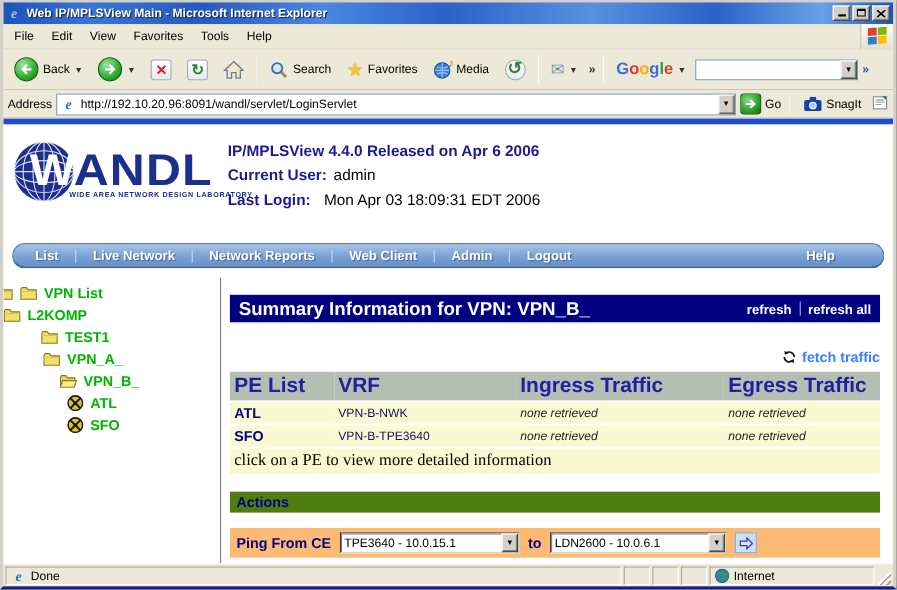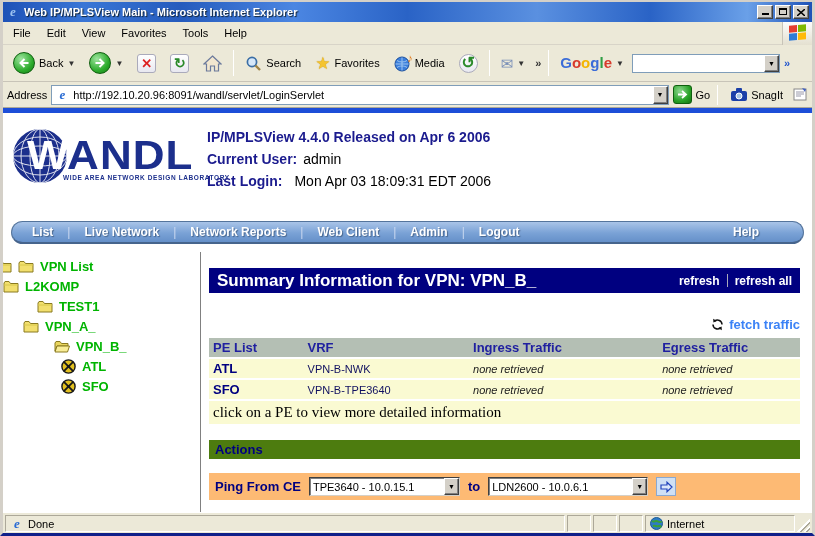--- a/index.html
+++ b/index.html
@@ -65,21 +65,21 @@
   .tree-row{height:20px;display:flex;align-items:center;gap:6px;font-size:13px;font-weight:bold;color:#00b400;white-space:nowrap;}
   .tree-row svg{flex:0 0 auto;}
   .clip-folder{width:9px;overflow:hidden;flex:0 0 9px;height:13px;}
   .main{flex:1;padding:0 12px 0 8px;overflow:hidden;}
   .summary-bar{margin-top:16px;height:25px;background:#000080;color:#fff;display:flex;align-items:center;padding:0 8px;}
   .summary-title{font-size:17px;font-weight:bold;letter-spacing:0px;white-space:nowrap;}
   .summary-links{margin-left:auto;font-size:12px;font-weight:bold;display:flex;align-items:center;gap:7px;}
   .sum-sep{width:1px;height:13px;background:#aab;}
   .fetch-row{margin-top:24px;display:flex;justify-content:flex-end;align-items:center;gap:5px;color:#3b82f6;font-size:13px;font-weight:bold;}
   table.pe{width:100%;margin-top:4px;border-collapse:separate;border-spacing:0 2px;}
-  table.pe th{background:#b4bfb4;color:#2020a0;font-size:13px;font-weight:bold;text-align:left;padding:2px 4px;height:19px;}
+  table.pe th{background:#b4bfb4;color:#2020a0;font-size:19px;font-weight:bold;text-align:left;padding:2px 4px;height:19px;}
   table.pe td{background:#fafad2;padding:2px 4px;height:18px;vertical-align:middle;}
   td.pe-name{color:#000080;font-size:13px;font-weight:bold;}
   td.vrf{color:#101060;font-size:11px;}
   td.none{color:#202020;font-size:11px;font-style:italic;}
   .note-row{background:#fafad2;font-family:"Liberation Serif",serif;font-size:15px;color:#000;padding:3px 4px;margin-top:0px;}
   .actions-bar{margin-top:16px;background:#4d7c0f;color:#000080;font-size:13px;font-weight:bold;padding:2px 6px;}
   .ping-row{margin-top:14px;background:#fdba74;padding:4px 6px;display:flex;align-items:center;gap:8px;}
   .ping-label{color:#000080;font-size:13px;font-weight:bold;white-space:nowrap;}
   .fake-select{height:19px;background:#fff;border:1px solid #404040;border-right-color:#d4d0c8;border-bottom-color:#d4d0c8;box-shadow:1px 1px 0 #808080 inset;display:flex;align-items:center;}
   .fake-select .sel-text{flex:1;font-size:11px;padding:0 3px;white-space:nowrap;overflow:hidden;}
@@ -304,21 +304,21 @@
             </svg>
             <span>L2KOMP</span>
           </div>
           <div class="tree-row" style="padding-left: 34px;">
             <svg width="16" height="13" viewBox="0 0 16 13">
               <path d="M1 3 L2 1.5 L6 1.5 L7.5 3.5 L15 3.5 L15 12 L1 12 Z" fill="#f2df6e" stroke="#8a7a20"></path>
               <path d="M1 5 L15 5" stroke="#d8c84a"></path>
             </svg>
             <span>TEST1</span>
           </div>
-          <div class="tree-row" style="padding-left: 20px;">
+          <div class="tree-row" style="padding-left: 36px;">
             <svg width="16" height="13" viewBox="0 0 16 13">
               <path d="M1 3 L2 1.5 L6 1.5 L7.5 3.5 L15 3.5 L15 12 L1 12 Z" fill="#f2df6e" stroke="#8a7a20"></path>
               <path d="M1 5 L15 5" stroke="#d8c84a"></path>
             </svg>
             <span>VPN_A_</span>
           </div>
           <div class="tree-row" style="padding-left: 51px;">
             <svg width="16" height="13" viewBox="0 0 16 13">
               <path d="M1 3 L2 1.5 L6 1.5 L7.5 3.5 L14 3.5 L14 6 L3 6 L1 11 Z" fill="#e8d45e" stroke="#8a7a20"></path>
               <path d="M3 6 L15.5 6 L13.5 12 L1 12 Z" fill="#f8ec96" stroke="#8a7a20"></path>
@@ -387,21 +387,21 @@
               </tr>
             </tbody>
         </table>
 
         <div class="note-row">click on a PE to view more detailed information</div>
 
         <div class="actions-bar">Actions</div>
 
         <div class="ping-row">
           <span class="ping-label">Ping From CE</span>
-          <span class="fake-select" style="width:151px;">
+          <span class="fake-select" style="width:163px;">
             <span class="sel-text">TPE3640 - 10.0.15.1</span>
             <span class="ddbtn" style="height:17px;">▼</span>
           </span>
           <span class="ping-label">to</span>
           <span class="fake-select" style="width:160px;">
             <span class="sel-text">LDN2600 - 10.0.6.1</span>
             <span class="ddbtn" style="height:17px;">▼</span>
           </span>
           <span class="arrow-btn">
             <svg width="13" height="12">

